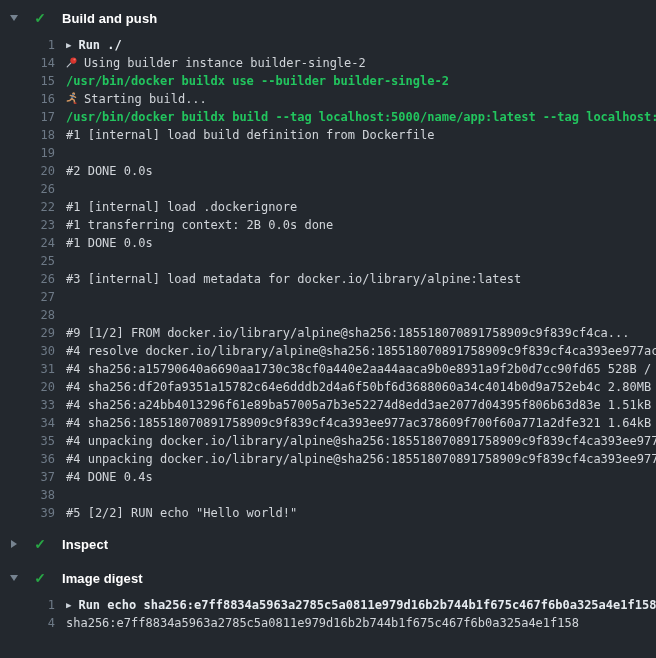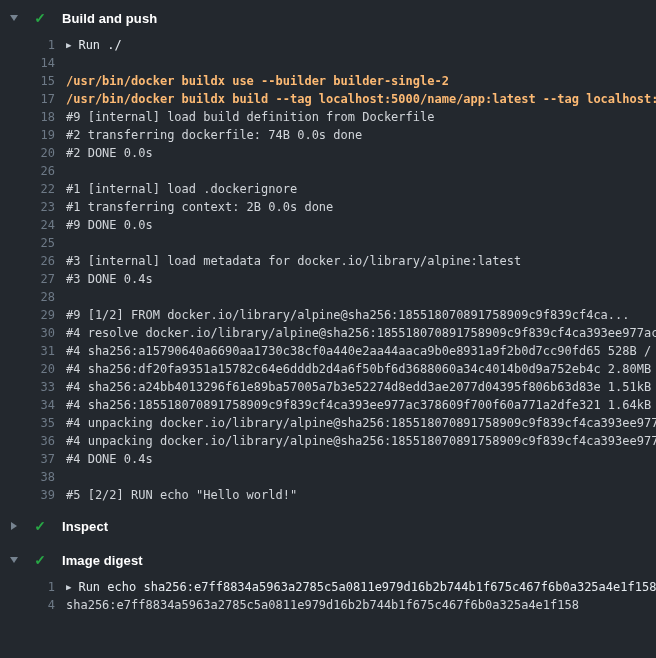--- a/index.html
+++ b/index.html
@@ -45,22 +45,22 @@
     white-space: pre;
   }
   .num {
     width: 55px; flex: none; text-align: right;
     color: #6e7a87; cursor: pointer;
   }
   .txt {
     margin-left: 11px; flex: 1 1 auto; overflow: hidden;
     color: #d1d5da; white-space: pre;
   }
-  .row.command .txt { color: #fdba74; font-weight: 700; }
-  .row.group .txt { color: #e6ebf0; font-weight: 400; }
+  .row.command .txt { color: #22c55e; font-weight: 700; }
+  .row.group .txt { color: #e6ebf0; font-weight: 700; }
 
   .play {
     display: inline-block; color: #ccd3da; font-size: 9px;
     margin-right: 7px; transform: translateY(-1px);
   }
   .emoji {
     display: inline-block; width: 12px; height: 12px;
     margin-right: 6px; vertical-align: -1px;
   }
 </style>
@@ -70,33 +70,46 @@
 <main id="log-root">
     <div class="sec-header">
       <span class="chev">
         <span class="tri-down"></span>
       </span>
       <span class="check">✓</span>
       <span class="sec-title">Build and push</span>
     </div>
     <div class="lines">
       <div class="row group"><span class="num">1</span><span class="txt"><span class="play">▶</span><span>Run ./</span></span></div>
-      <div class="row"><span class="num">14</span></div>
+      <div class="row"><span class="num">14</span><span class="txt"><svg class="emoji" viewBox="0 0 12 12">
+            <path d="M1.2 10.8 L4.8 7.2" stroke="#b9c0c9" stroke-width="1.2" stroke-linecap="round"></path>
+            <circle cx="7.4" cy="4.6" r="3.1" fill="#d7352e"></circle>
+            <circle cx="8.5" cy="3.5" r="1.1" fill="#f07268"></circle>
+          </svg><span>Using builder instance builder-single-2</span></span></div>
       <div class="row command"><span class="num">15</span><span class="txt"><span>/usr/bin/docker buildx use --builder builder-single-2</span></span></div>
+      <div class="row"><span class="num">16</span><span class="txt"><svg class="emoji" viewBox="0 0 12 12">
+            <circle cx="7.6" cy="1.7" r="1.5" fill="#d29660"></circle>
+            <path d="M7 3.2 L5.8 6.6" stroke="#3c6e9f" stroke-width="2.4" stroke-linecap="round"></path>
+            <path d="M7.2 4 L9.6 5.4" stroke="#d29660" stroke-width="1.3" stroke-linecap="round"></path>
+            <path d="M6.6 4.2 L4.2 3.4" stroke="#d29660" stroke-width="1.3" stroke-linecap="round"></path>
+            <path d="M5.8 6.6 L8.2 8.2 L8.6 10.8" stroke="#d29660" stroke-width="1.5" fill="none" stroke-linecap="round"></path>
+            <path d="M5.8 6.8 L3.6 8.6 L1.4 9" stroke="#d29660" stroke-width="1.5" fill="none" stroke-linecap="round"></path>
+            <path d="M8.3 10.9 L9.9 11.2" stroke="#c0392b" stroke-width="1.4" stroke-linecap="round"></path>
+          </svg><span>Starting build...</span></span></div>
       <div class="row command"><span class="num">17</span><span class="txt"><span>/usr/bin/docker buildx build --tag localhost:5000/name/app:latest --tag localhost:5000/name/app:1.0.0</span></span></div>
-      <div class="row"><span class="num">18</span><span class="txt"><span>#9 [internal] load build definition from Dockerfile</span></span></div>
-      <div class="row"><span class="num">19</span><span class="txt"><span>#2 transferring dockerfile: 74B 0.0s done</span></span></div>
+      <div class="row"><span class="num">18</span><span class="txt"><span>#1 [internal] load build definition from Dockerfile</span></span></div>
+      <div class="row"><span class="num">19</span></div>
       <div class="row"><span class="num">20</span><span class="txt"><span>#2 DONE 0.0s</span></span></div>
       <div class="row"><span class="num">26</span><span class="txt"><span></span></span></div>
       <div class="row"><span class="num">22</span><span class="txt"><span>#1 [internal] load .dockerignore</span></span></div>
       <div class="row"><span class="num">23</span><span class="txt"><span>#1 transferring context: 2B 0.0s done</span></span></div>
-      <div class="row"><span class="num">24</span><span class="txt"><span>#9 DONE 0.0s</span></span></div>
+      <div class="row"><span class="num">24</span><span class="txt"><span>#1 DONE 0.0s</span></span></div>
       <div class="row"><span class="num">25</span><span class="txt"><span></span></span></div>
       <div class="row"><span class="num">26</span><span class="txt"><span>#3 [internal] load metadata for docker.io/library/alpine:latest</span></span></div>
-      <div class="row"><span class="num">27</span><span class="txt"><span>#3 DONE 0.4s</span></span></div>
+      <div class="row"><span class="num">27</span></div>
       <div class="row"><span class="num">28</span><span class="txt"><span></span></span></div>
       <div class="row"><span class="num">29</span><span class="txt"><span>#9 [1/2] FROM docker.io/library/alpine@sha256:185518070891758909c9f839cf4ca...</span></span></div>
       <div class="row"><span class="num">30</span><span class="txt"><span>#4 resolve docker.io/library/alpine@sha256:185518070891758909c9f839cf4ca393ee977ac378609f700f60a771a2dfe321</span></span></div>
       <div class="row"><span class="num">31</span><span class="txt"><span>#4 sha256:a15790640a6690aa1730c38cf0a440e2aa44aaca9b0e8931a9f2b0d7cc90fd65 528B / 528B done</span></span></div>
       <div class="row"><span class="num">20</span><span class="txt"><span>#4 sha256:df20fa9351a15782c64e6dddb2d4a6f50bf6d3688060a34c4014b0d9a752eb4c 2.80MB / 2.80MB done</span></span></div>
       <div class="row"><span class="num">33</span><span class="txt"><span>#4 sha256:a24bb4013296f61e89ba57005a7b3e52274d8edd3ae2077d04395f806b63d83e 1.51kB / 1.51kB done</span></span></div>
       <div class="row"><span class="num">34</span><span class="txt"><span>#4 sha256:185518070891758909c9f839cf4ca393ee977ac378609f700f60a771a2dfe321 1.64kB / 1.64kB done</span></span></div>
       <div class="row"><span class="num">35</span><span class="txt"><span>#4 unpacking docker.io/library/alpine@sha256:185518070891758909c9f839cf4ca393ee977ac378609f700f60a771a2dfe321</span></span></div>
       <div class="row"><span class="num">36</span><span class="txt"><span>#4 unpacking docker.io/library/alpine@sha256:185518070891758909c9f839cf4ca393ee977ac378609f700f60a771a2dfe321</span></span></div>
       <div class="row"><span class="num">37</span><span class="txt"><span>#4 DONE 0.4s</span></span></div>

